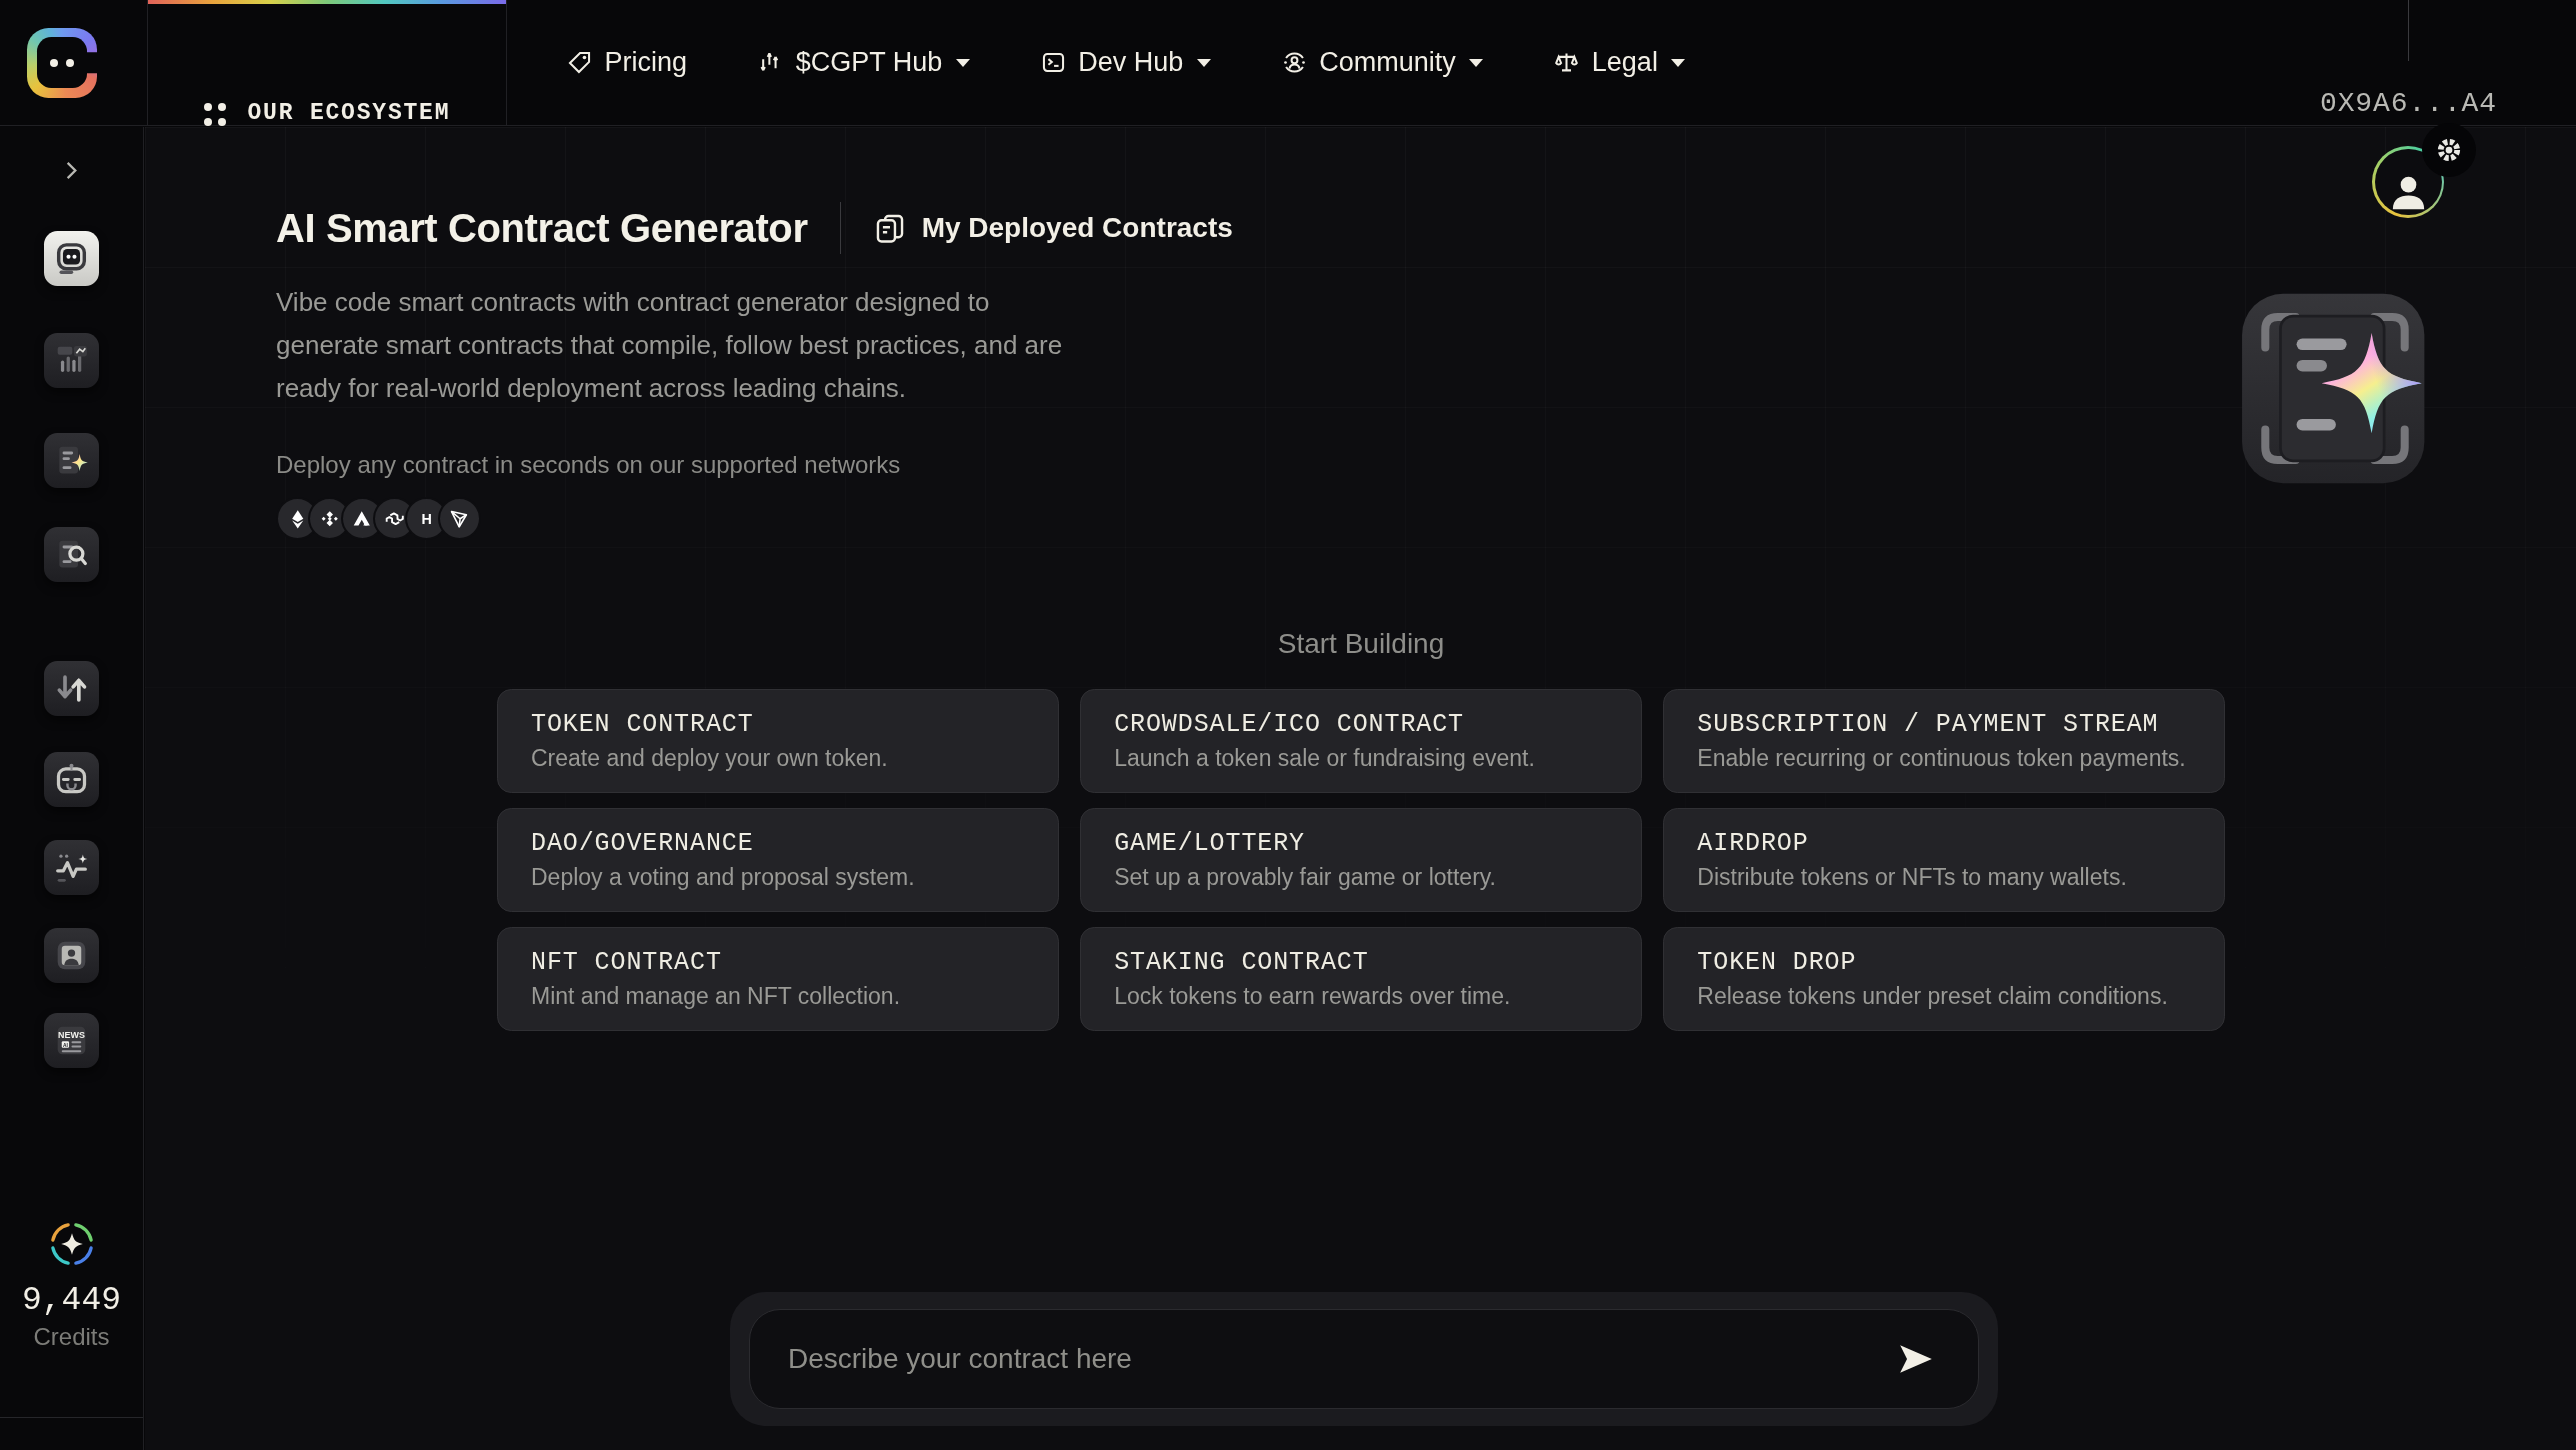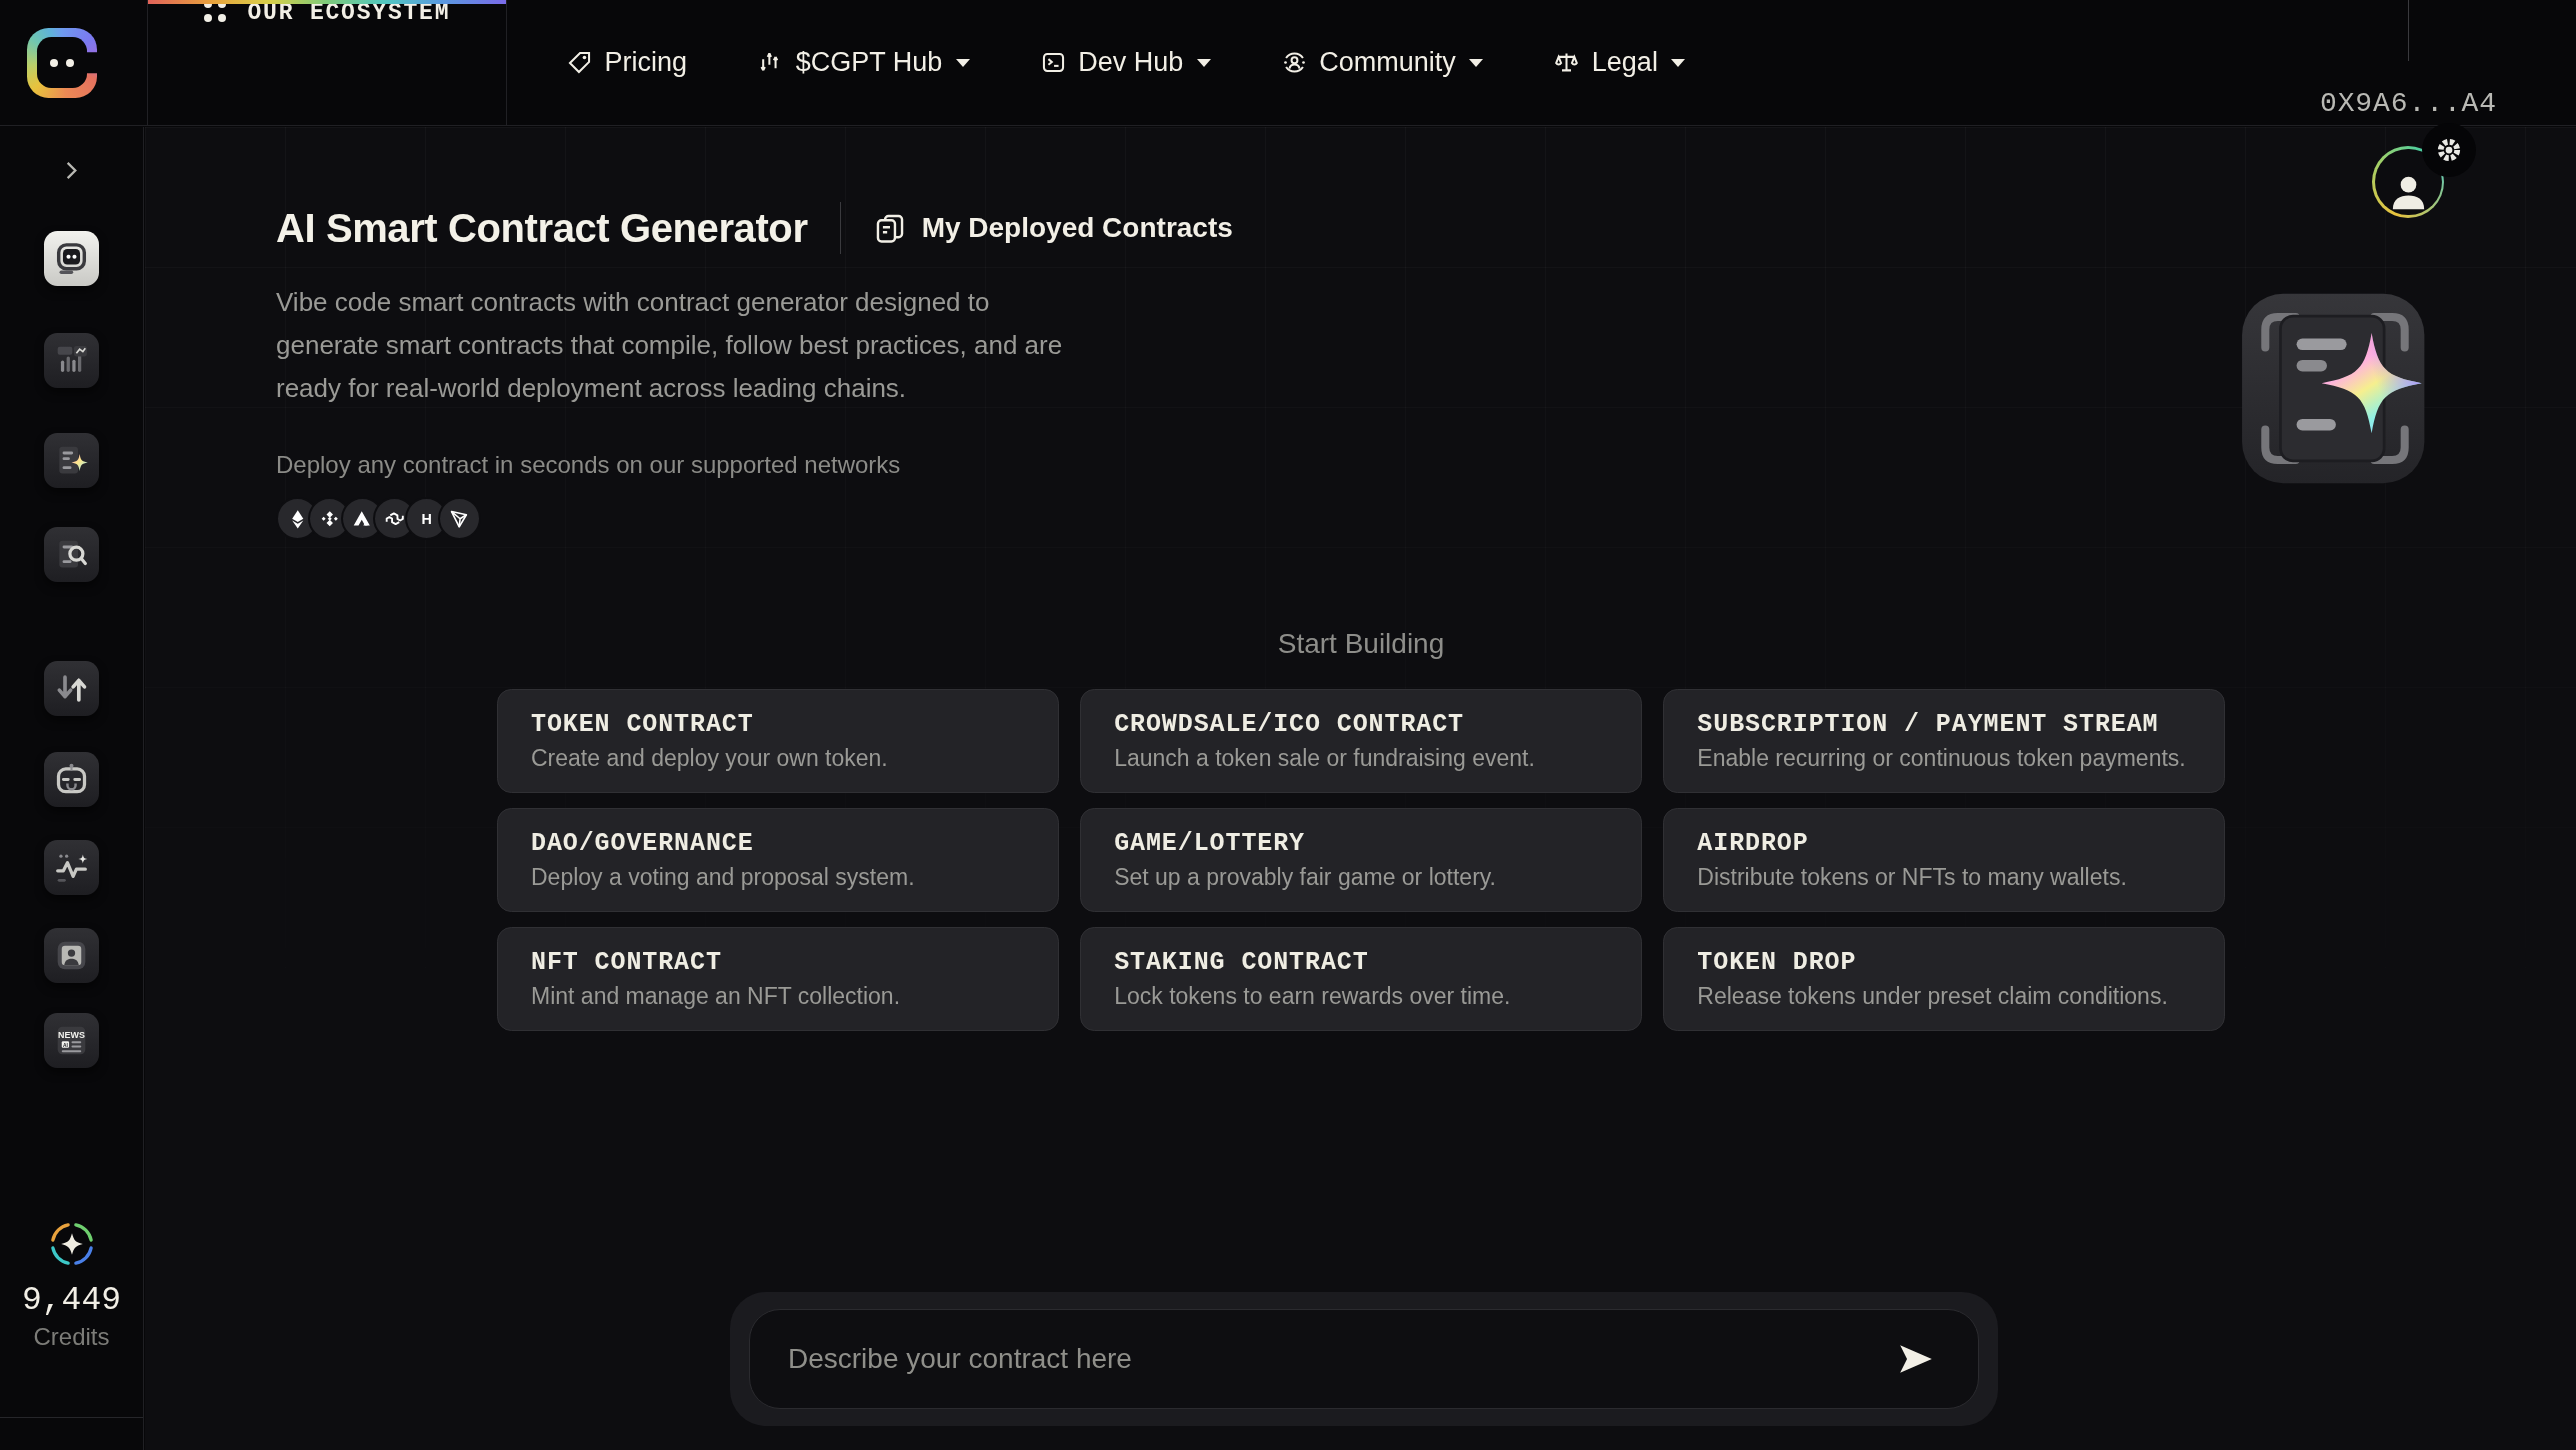--- a/index.html
+++ b/index.html
@@ -15,21 +15,21 @@
   .logo-ring { position:absolute; inset:0; border-radius:21.5px;
     background:conic-gradient(from 0deg, #6f9bef, #7b79f0 14%, #9a6fe0 22%, #e5715f 32%, #ec8a55 48%, #e8c23d 63%, #b9cf6a 74%, #6fc7b1 86%, #5fb3d9 94%, #6f9bef); }
   .logo-inner { position:absolute; inset:9.8px; border-radius:14.3px; background:#070709; }
   .logo-notch { position:absolute; right:-1.8px; top:50%; transform:translateY(-50%);
     width:14.3px; height:21.5px; background:#070709; }
   .logo-dot { position:absolute; top:50%; width:8px; height:8px; border-radius:50%;
     background:#f2efe6; transform:translateY(-50%); }
   .logo-dot.d1 { left:23px; } .logo-dot.d2 { left:39px; }
 
   .ecosystem { margin-left:50px; width:360px; height:126px; position:relative;
-    display:flex; align-items:flex-start; justify-content:center; gap:21.5px;
+    display:flex; align-items:flex-end; justify-content:center; gap:21.5px;
     border-left:0.9px solid #202024; border-right:0.9px solid #202024; cursor:pointer; }
   .ecosystem::before { content:""; position:absolute; top:0; left:0; right:0; height:4.5px;
     background:linear-gradient(90deg,#e0635a,#e8a33d 18%,#d8d04a 34%,#7ec97a 50%,#52c8c0 66%,#5a9ae0 82%,#7a6ae8); }
   .grid-dots { display:grid; grid-template-columns:8px 8px; grid-gap:6.3px; }
   .grid-dots i { width:8px; height:8px; border-radius:50%; background:#f2efe6; }
   .ecosystem-label { font-family:"Liberation Mono", monospace; font-size:23px;
     letter-spacing:1.8px; color:#f2efe6; font-weight:bold; }
 
   .menu { display:flex; gap:70px; margin-left:59px; }
   .nav-item { display:flex; align-items:center; gap:11.6px; color:#f2efe6;
@@ -101,21 +101,21 @@
   .net-circle svg { display:block; }
 
   .hero { position:absolute; top:165px; right:146px; width:190px; height:193px; }
 
   .build-section { position:absolute; top:501px; left:352px; width:1728px; }
   .start-label { text-align:center; font-size:28px; color:#8e8e8a; margin-bottom:29px; }
   .cards { display:grid; grid-template-columns:repeat(3,1fr); gap:15px 21.5px; }
   .card { height:104px; background:#232327; border:0.9px solid #303034; border-radius:14.3px;
     padding:0 33px; display:flex; flex-direction:column; justify-content:center;
     gap:6.3px; cursor:pointer; }
-  .card-title { font-family:"Liberation Mono", monospace; font-size:25px; font-weight:bold;
+  .card-title { font-family:"Liberation Mono", monospace; font-size:25px; font-weight:normal;
     letter-spacing:0.9px; color:#efede3; white-space:nowrap; }
   .card-desc { font-size:23px; color:#9a9a96; white-space:nowrap; }
 
   .prompt { position:absolute; top:1165px; left:585px; width:1268px; height:134px;
     background:#1b1b1f; border-radius:36px; padding:17px 19px; }
   .prompt-inner { width:100%; height:100%; background:#0e0e11; border:1.8px solid #2b2b2f;
     border-radius:31px; display:flex; align-items:center; padding:0 38px; }
   .prompt-input { flex:1; background:transparent; border:none; outline:none;
     font-size:28px; color:#e8e6dd; font-family:"Liberation Sans", sans-serif; }
   .prompt-input::placeholder { color:#8f8f8a; }

